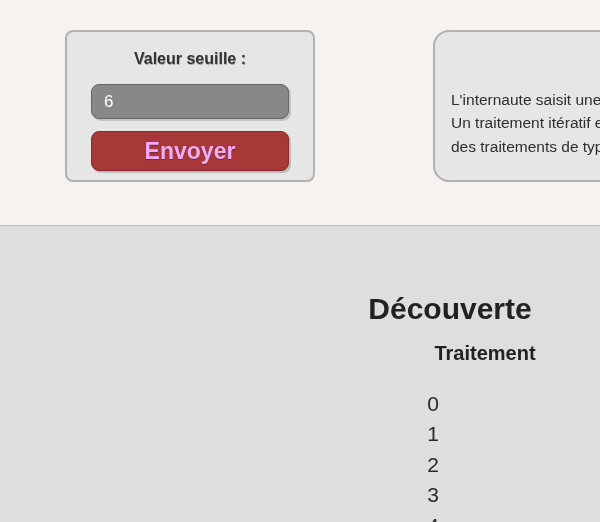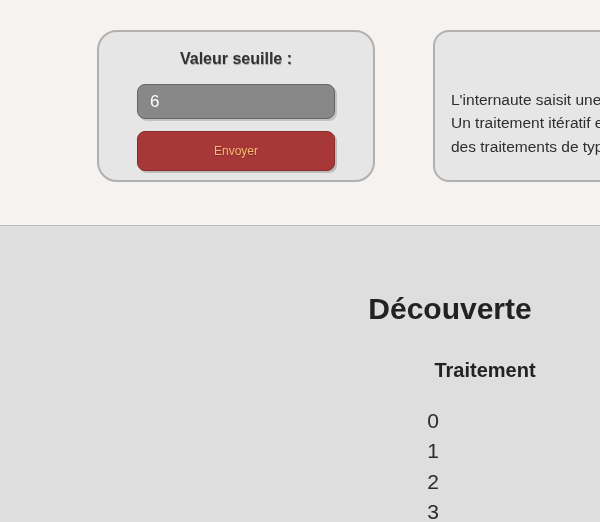--- a/index.html
+++ b/index.html
@@ -17,28 +17,27 @@
     }
     .top-area {
       background: #f5f2ef;
       height: 225px;
       position: relative;
     }
     .form-panel {
       position: absolute;
       left: 65px;
       top: 30px;
-      width: 278px;
+      width: 250px;
       height: 152px;
       background: #e6e6e6;
       border: 2px solid #b1b1b1;
-      border-radius: 20px;
+      border-radius: 8px;
       padding: 18px 18px;
       text-align: center;
-      margin-left: 32px;
     }
     .form-label {
       font-size: 16px;
       font-weight: 700;
       color: #333;
       text-shadow: 0.5px 0.5px 0.5px rgba(0,0,0,0.25);
       display: block;
       margin-bottom: 16px;
     }
     .form-input {
@@ -53,23 +52,23 @@
       margin-bottom: 12px;
       box-shadow: 2px 2px 0 rgba(0,0,0,0.15);
       outline: none;
     }
     .form-button {
       width: 198px;
       height: 40px;
       background: #a83838;
       border: 1px solid #8a2a2a;
       border-radius: 8px;
-      color: #fdba74;
-      font-size: 12px;
-      font-weight: 400;
+      color: #f0abfc;
+      font-size: 23px;
+      font-weight: 700;
       cursor: pointer;
       box-shadow: 2px 2px 0 rgba(0,0,0,0.18);
       text-shadow: 0 1px 1px rgba(0,0,0,0.3);
     }
     .desc-panel {
       position: absolute;
       left: 433px;
       top: 30px;
       width: 550px;
       height: 152px;
@@ -105,21 +104,21 @@
       color: #222;
       margin-bottom: 16px;
     }
     .h1-inner { margin-left: 300px; display: inline-block; margin-top: 18px; }
     .h2 {
       font-size: 20px;
       font-weight: 800;
       color: #222;
       margin-bottom: 24px;
     }
-    .h2-inner { margin-left: 370px; display: inline-block; margin-top: 17px; }
+    .h2-inner { margin-left: 370px; display: inline-block; }
     .num-list {
       font-size: 21px;
       color: #2a2a2a;
       line-height: 1.45;
     }
     .num-list div { margin-left: 211px; display: block; text-align: left; width: 30px; text-align: center; }
     .num-wrap { display: inline-block; text-align: left; }
   </style>
 </head>
 <body>

